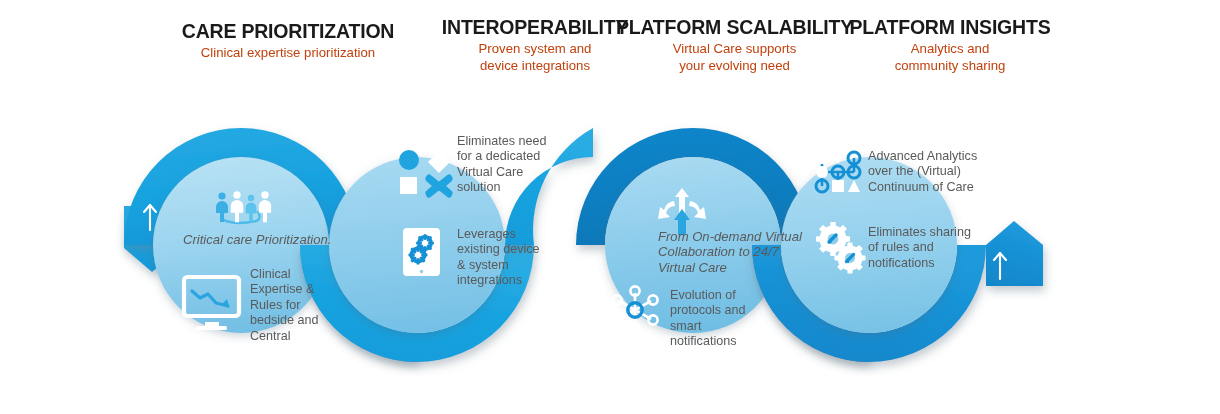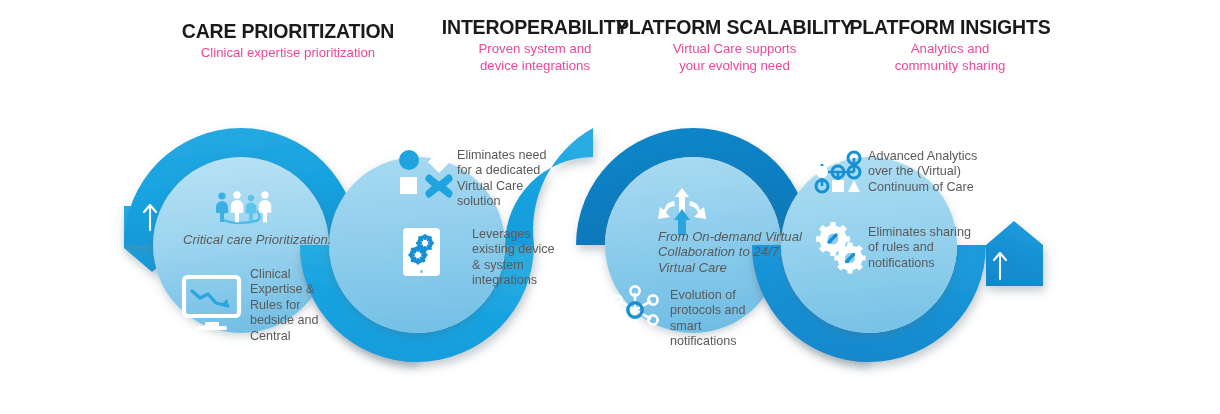--- a/index.html
+++ b/index.html
@@ -31,21 +31,21 @@
   .header-title {
     font-weight: bold;
     font-size: 19.5px;
     letter-spacing: -0.2px;
     color: #1a1a1a;
     line-height: 22px;
     white-space: nowrap;
   }
   .header-sub {
     font-size: 13.2px;
-    color: #ec4899;
+    color: #c2410c;
     line-height: 16.5px;
     margin-top: 3px;
   }
 
   #hdr-0 { left: 108px; top: 20px; width: 330px; }
   #hdr-1 { left: 370px; top: 16px; width: 300px; }
   #hdr-2 { left: 552px; top: 16px; width: 335px; }
   #hdr-3 { left: 790px; top: 16px; width: 290px; }
 
   
@@ -66,22 +66,22 @@
   }
   .node-text.lead {
     font-size: 13.1px;
     font-style: italic;
   }
 
   
   #t1-lead { left: 183px; top: 232px; width: 180px; }
   #t1-b    { left: 250px; top: 267px; width: 82px; }
   
-  #t2-a    { left: 457px; top: 148px; width: 90px; }
-  #t2-b    { left: 457px; top: 227px; width: 92px; margin-left: 15px; }
+  #t2-a    { left: 457px; top: 134px; width: 90px; }
+  #t2-b    { left: 457px; top: 227px; width: 92px; }
   
   #t3-lead { left: 658px; top: 229px; width: 152px; }
   #t3-b    { left: 670px; top: 288px; width: 85px; }
   
   #t4-a    { left: 868px; top: 149px; width: 116px; }
   #t4-b    { left: 868px; top: 225px; width: 104px; }
 </style>
 </head>
 <body>
 

